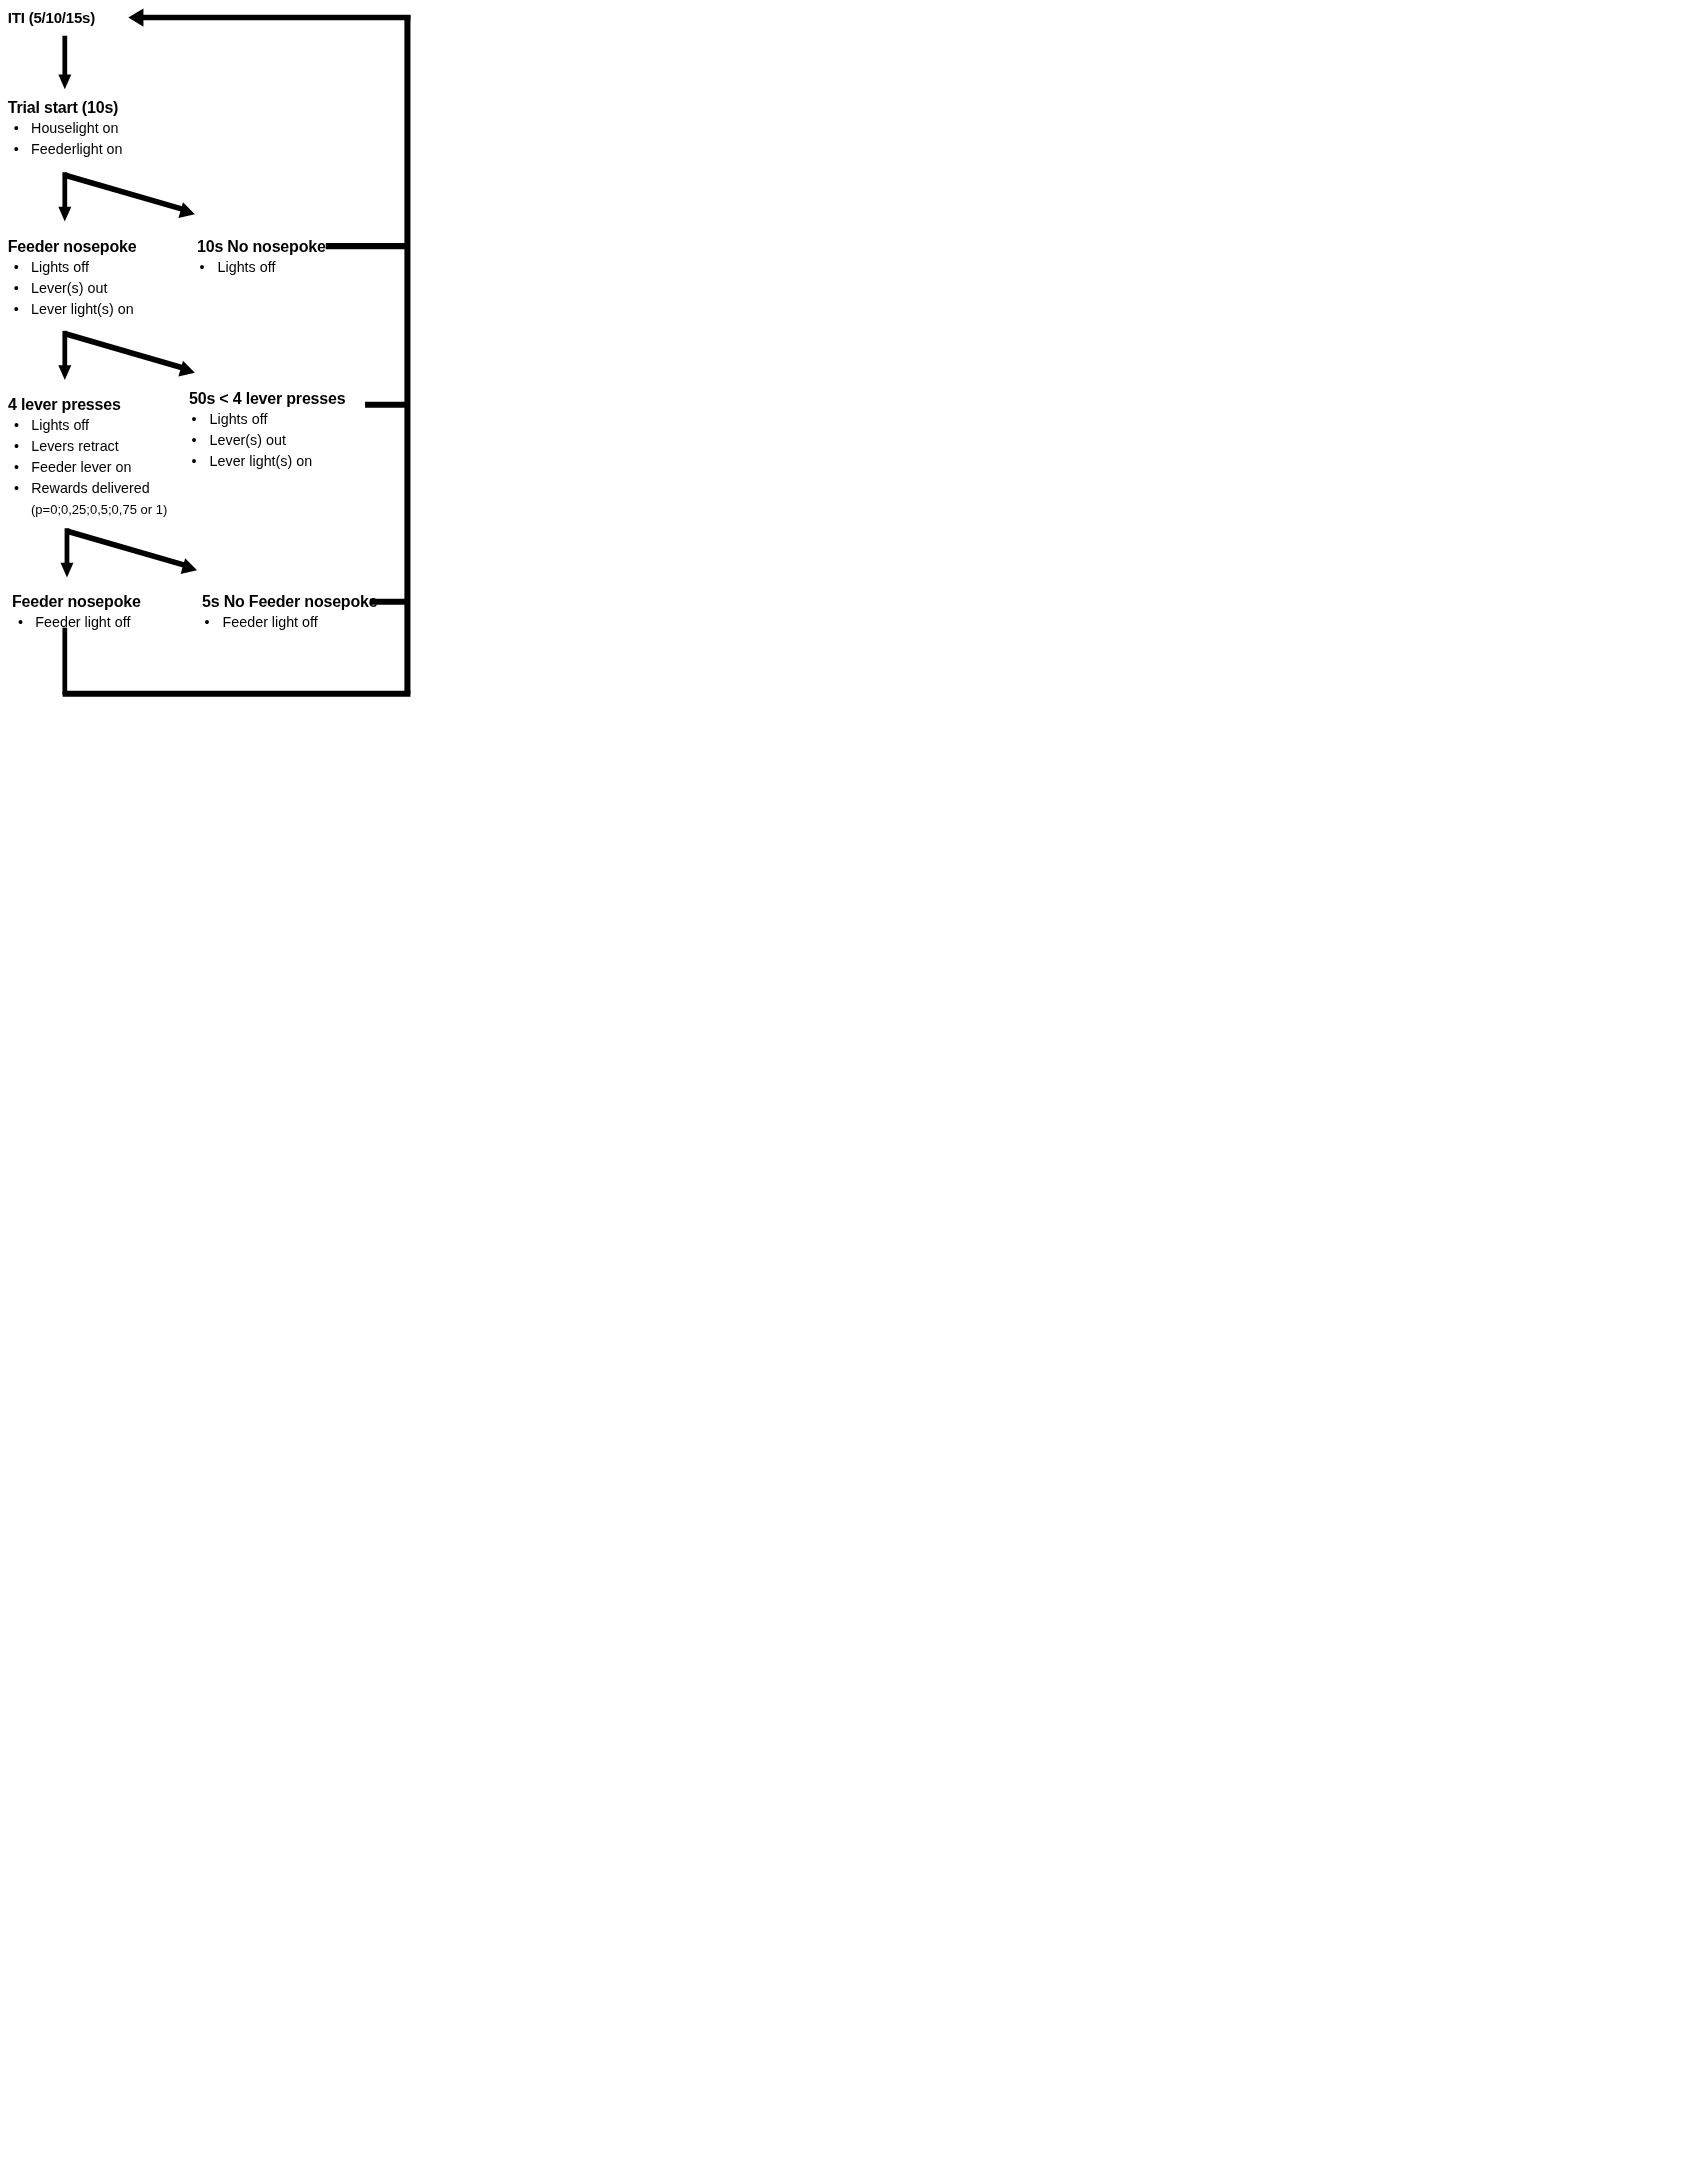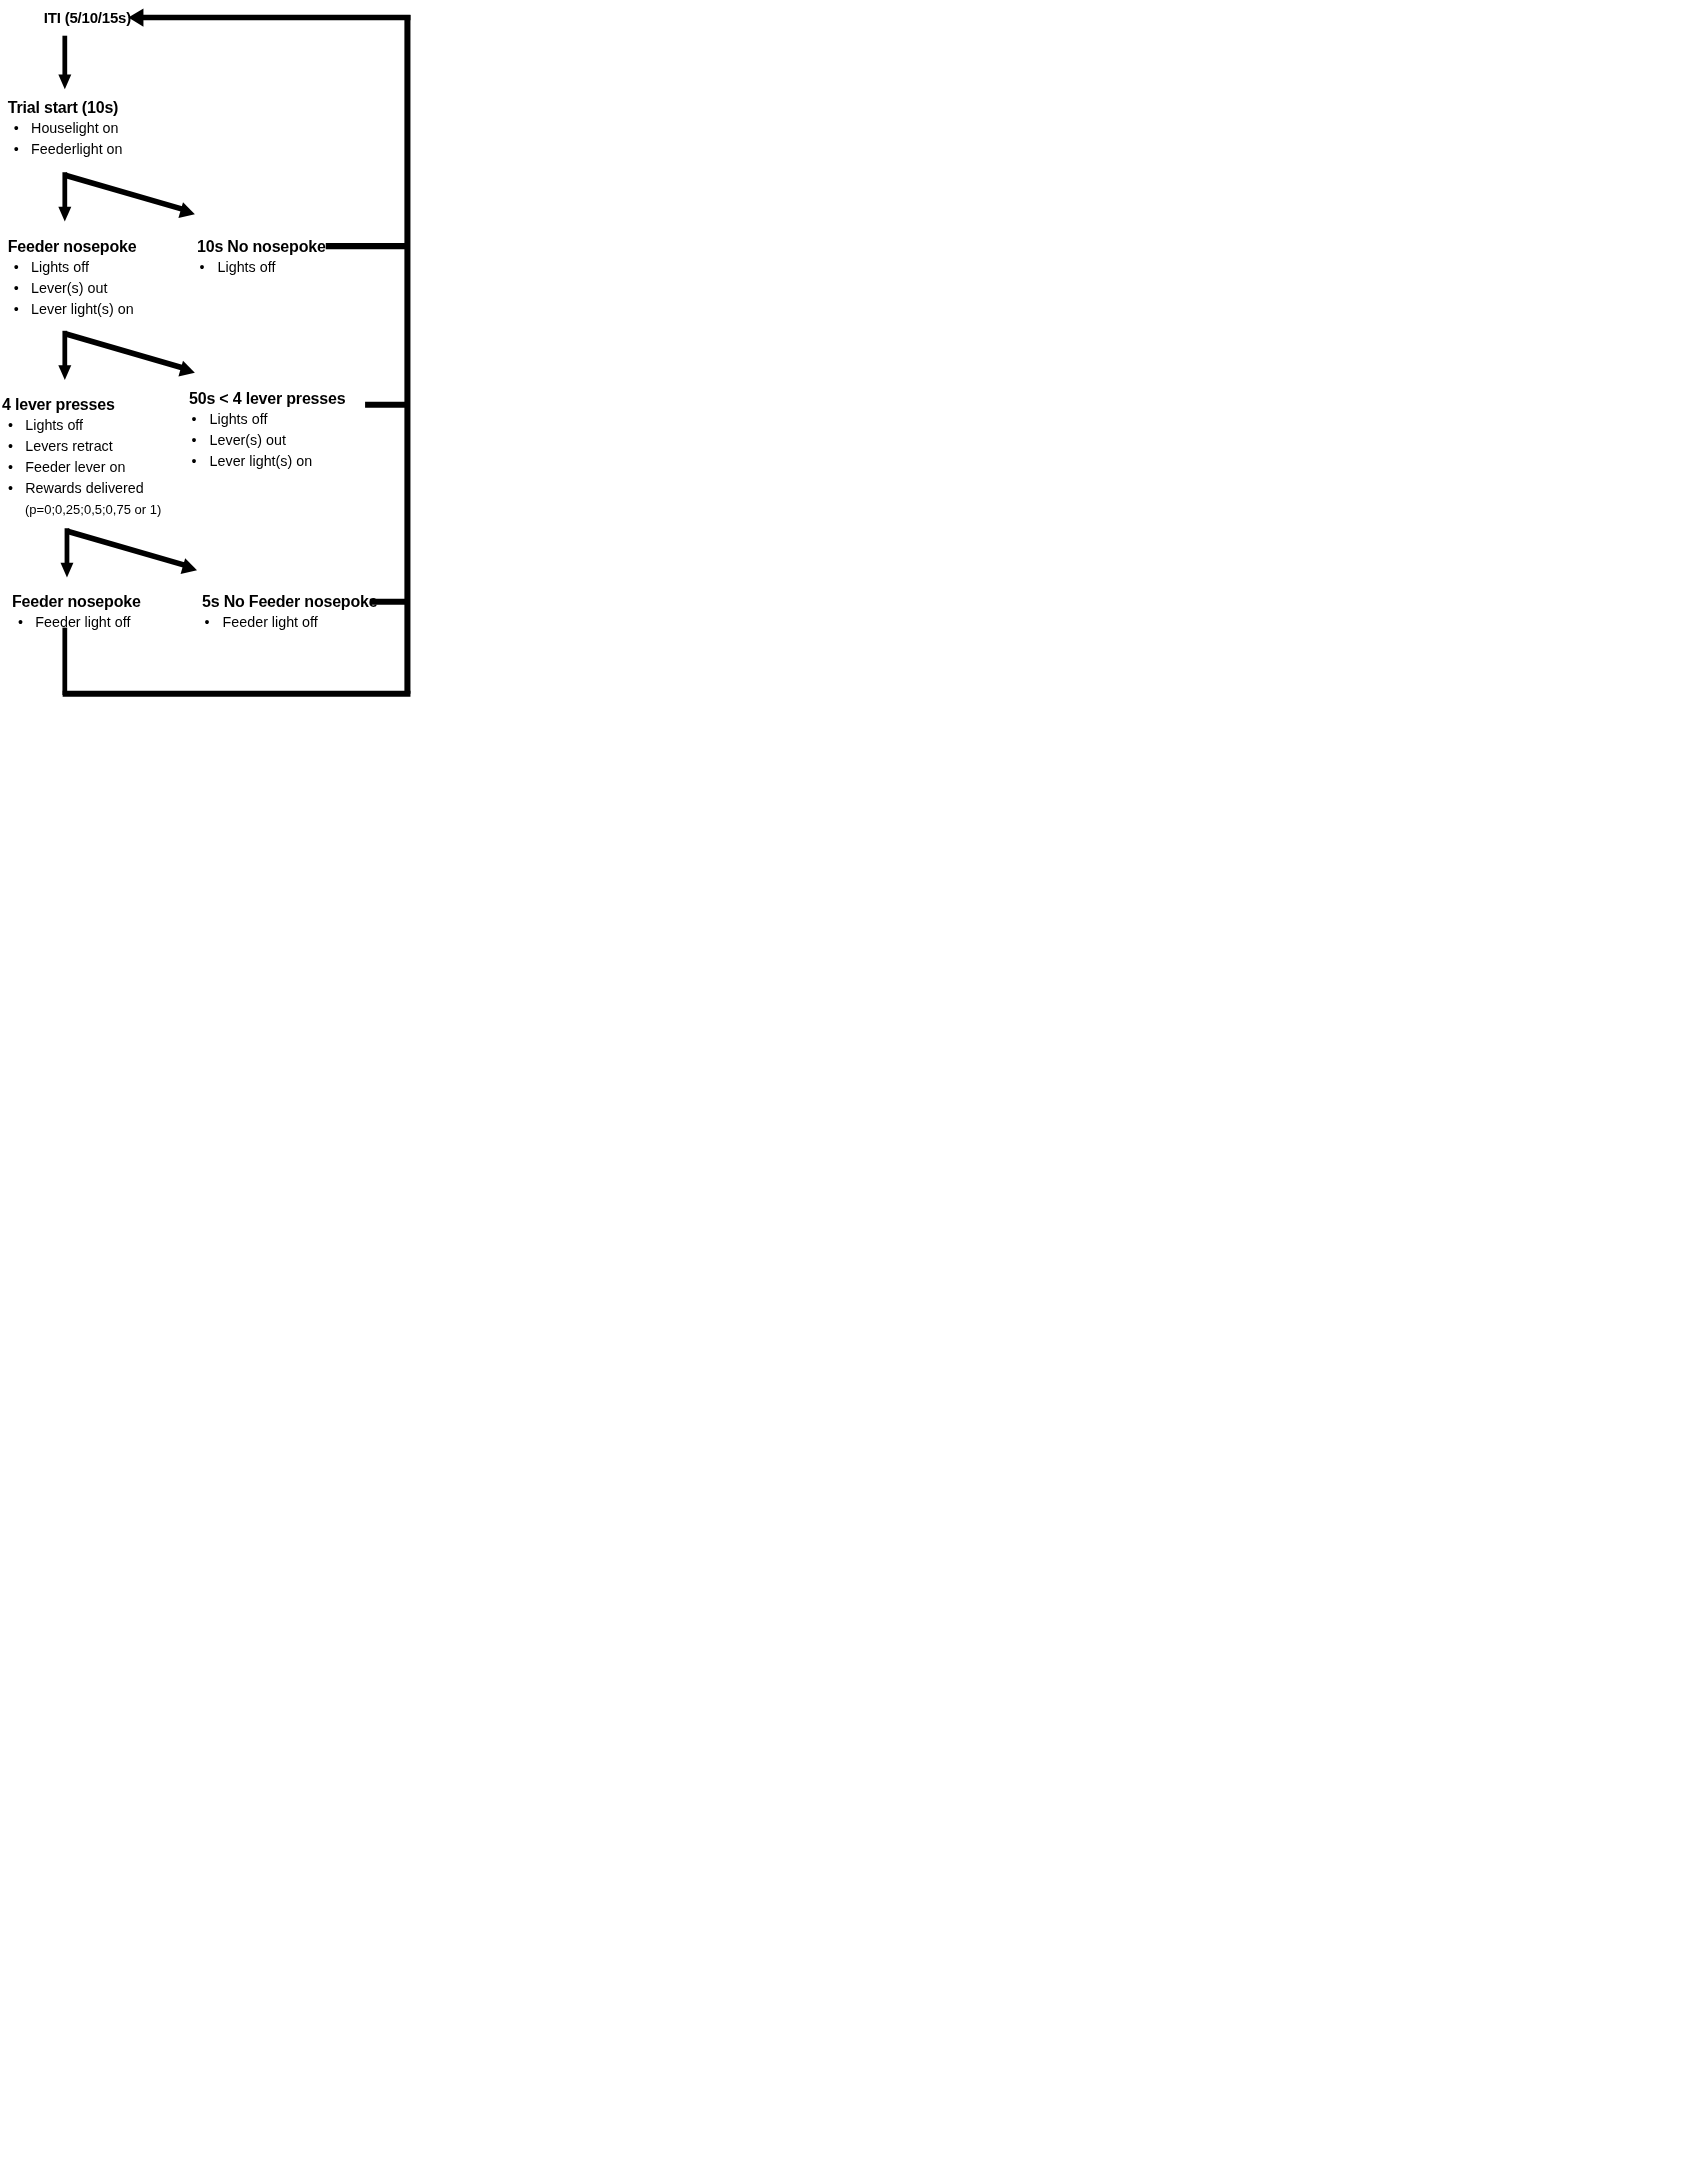--- a/index.html
+++ b/index.html
@@ -10,21 +10,21 @@
   .canvas{position:absolute;left:0;top:0;width:426px;height:713px;}
   svg.arrows{position:absolute;left:0;top:0;}
   .node{position:absolute;white-space:nowrap;}
   .ttl{font-weight:700;font-size:16px;line-height:21px;letter-spacing:-0.2px;}
   .brow{display:flex;font-size:14.3px;line-height:21px;}
   .col-l .brow{padding-left:6px;}
   .col-l .dot{flex:0 0 17.3px;}
   .col-r .brow{padding-left:2.6px;}
   .col-r .dot{flex:0 0 18px;}
   .cont{padding-left:23px;font-size:13px;line-height:21px;}
-  .iti-ttl{font-weight:700;font-size:15px;line-height:21px;letter-spacing:-0.2px;margin-left:36px;}
+  .iti-ttl{font-weight:700;font-size:15px;line-height:21px;letter-spacing:-0.2px;}
 </style>
 </head>
 <body>
 
 <div class="canvas">
 
   <svg class="arrows" width="426" height="713" viewBox="0 0 986 1649" stroke="#000000" fill="#000000">
 
     <g>
       <line x1="330" y1="40" x2="950" y2="40" stroke-width="13"></line>
@@ -96,21 +96,21 @@
   </div>
 
   <div class="node col-r" style="left:189px;top:236px;margin-left:8px;">
     <div class="ttl">10s No nosepoke</div>
     <div class="brow">
       <span class="dot">•</span>
       <span>Lights off</span>
     </div>
   </div>
 
-  <div class="node col-l" style="left:2px;top:394px;">
+  <div class="node col-l" style="left:8px;top:394px;">
     <div class="ttl">4 lever presses</div>
     <div class="brow">
       <span class="dot">•</span>
       <span>Lights off</span>
     </div>
     <div class="brow">
       <span class="dot">•</span>
       <span>Levers retract</span>
     </div>
     <div class="brow">

